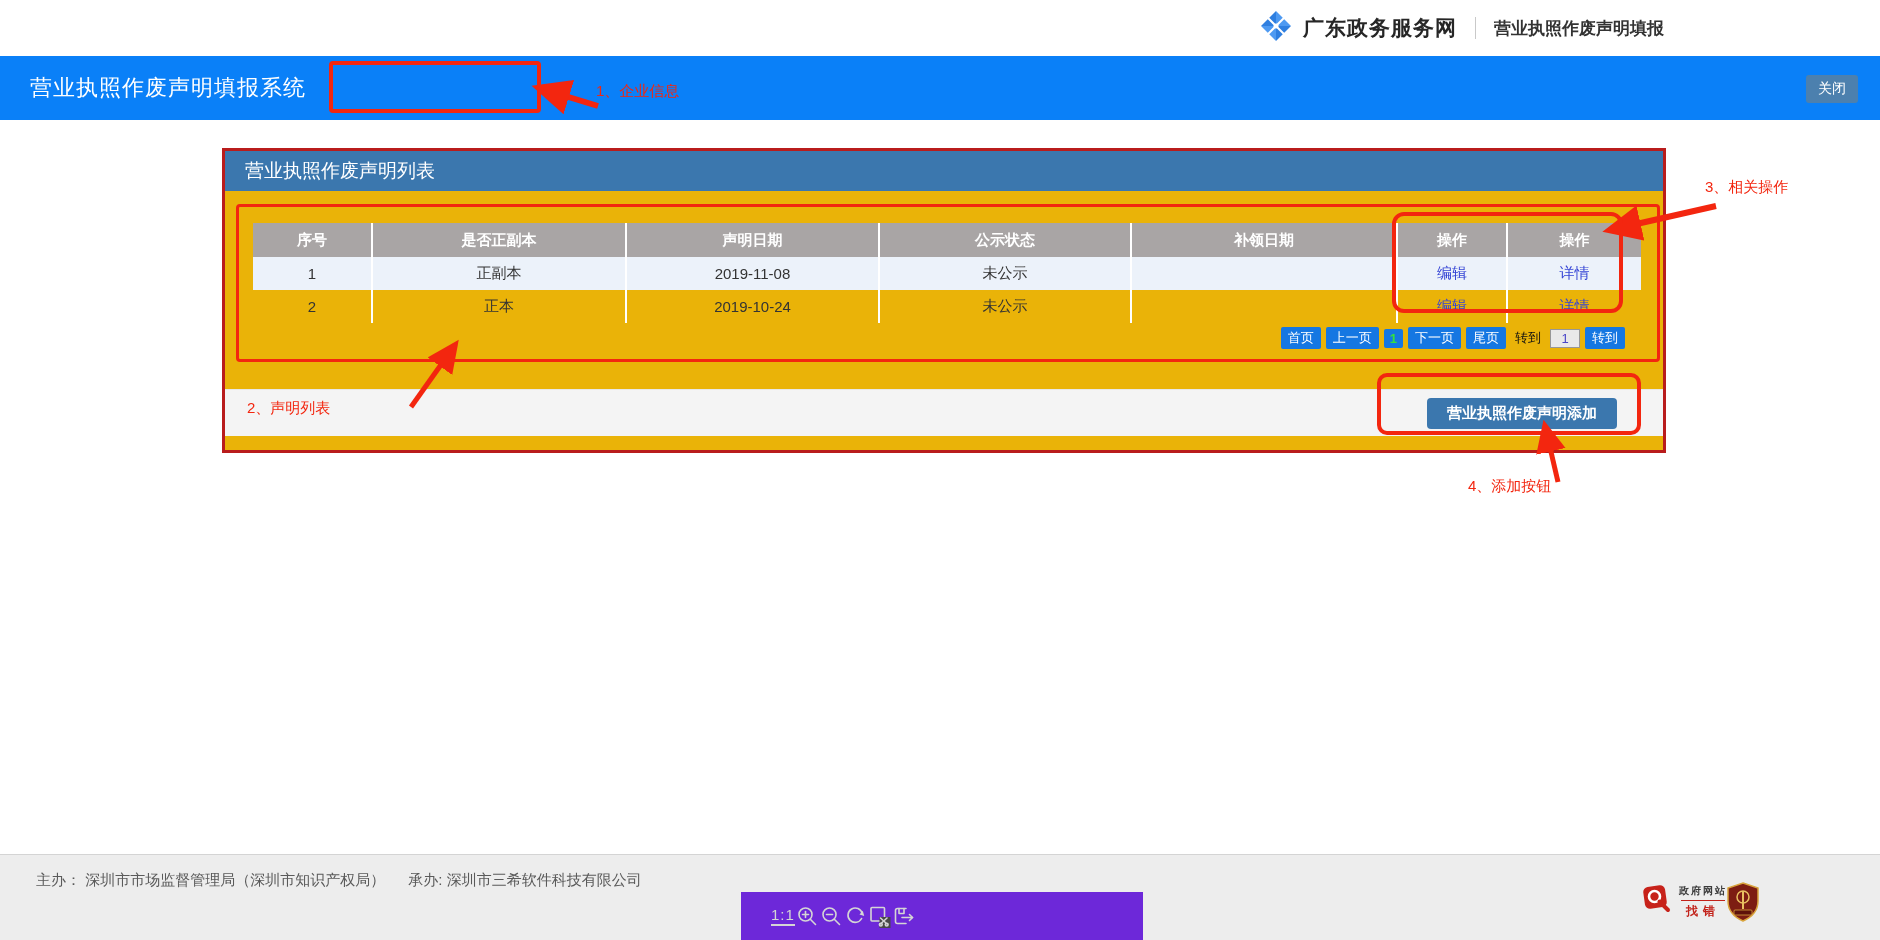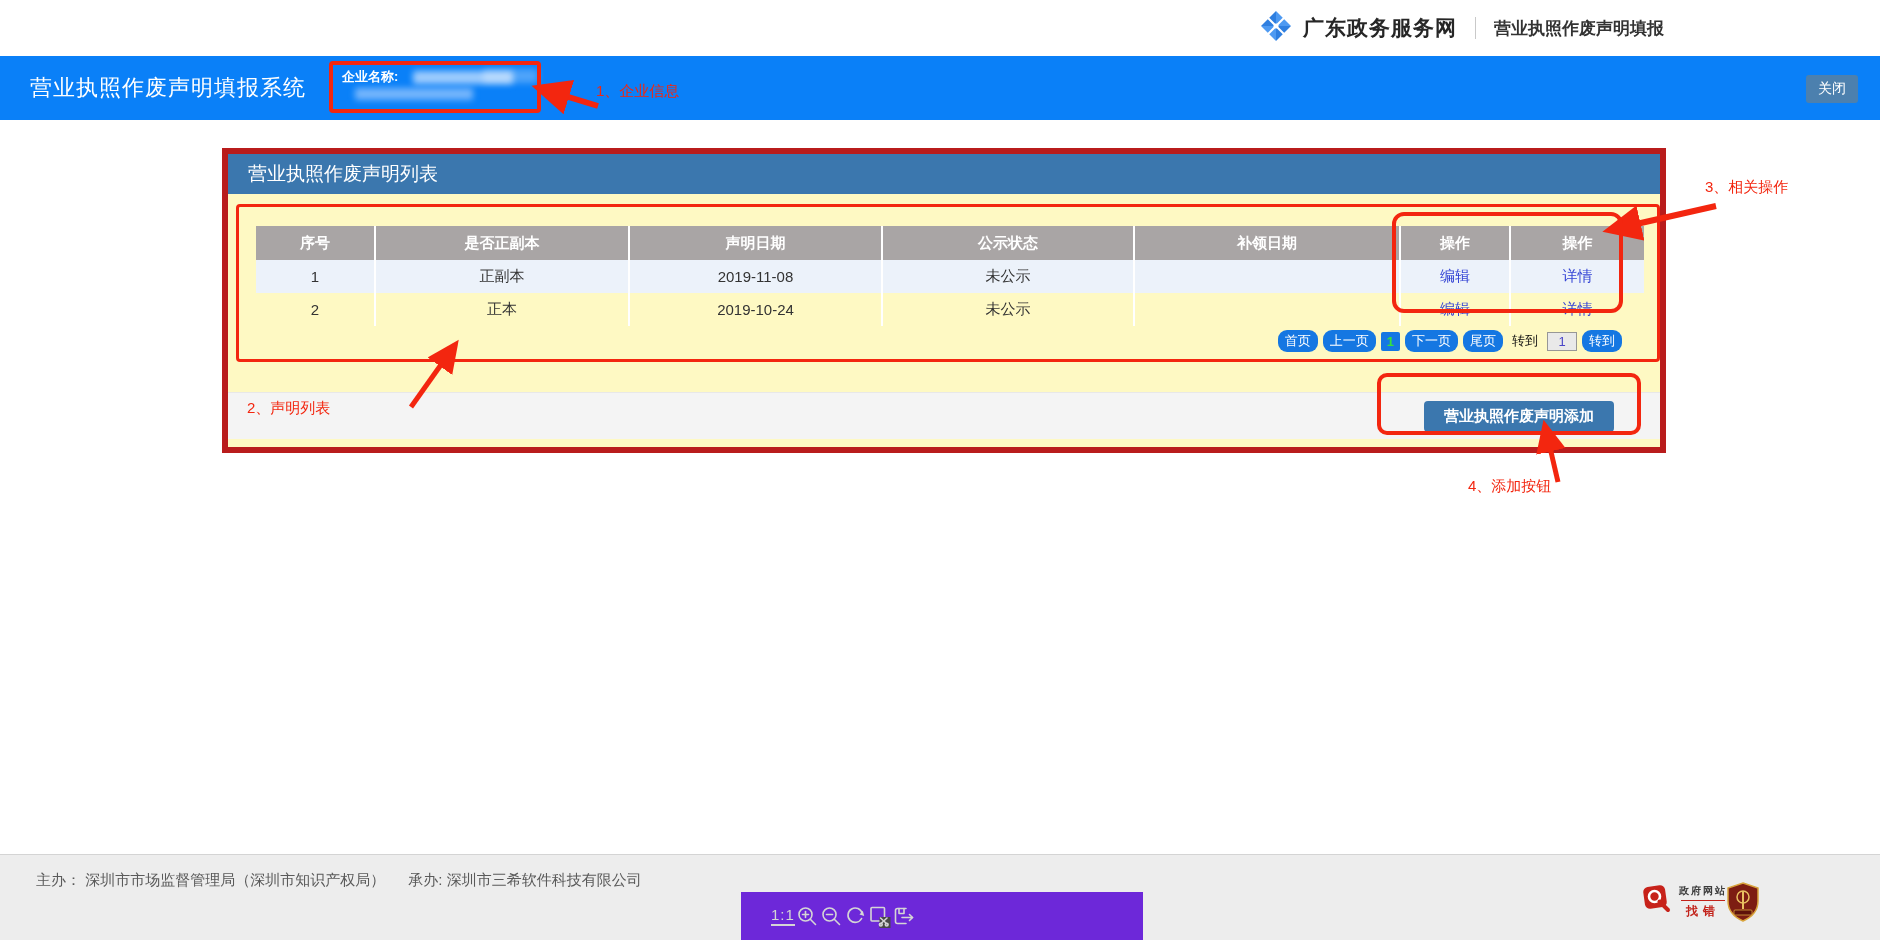--- a/index.html
+++ b/index.html
@@ -20,39 +20,39 @@
   .company-label { font-size:13px; font-weight:bold; }
   .blur-block { position:absolute; border-radius:2px; background:rgba(205,228,255,0.75); filter:blur(3px); }
   .bb1 { left:80px; top:9px;  width:100px; height:13px; }
   .bb2 { left:22px; top:26px; width:118px; height:12px; background:rgba(185,215,255,0.6); }
   .bb3 { left:150px; top:7px; width:55px; height:14px; background:rgba(255,255,255,0.28); }
   .close-btn { position:absolute; right:22px; top:19px; width:52px; height:28px; background:#4c80ae;
                border:none; border-radius:3px; color:#fff; font-size:14px; cursor:pointer; }
 
   
   .panel { position:absolute; left:222px; top:148px; width:1444px; height:305px;
-           border:6px solid #b91c1c; background:#fef9c3; }
+           border:3px solid #b91c1c; background:#eab308; }
   .panel-header { height:40px; background:#3b77ae; color:#fff; font-size:19px;
                   line-height:40px; padding-left:20px; }
   .panel-body { position:relative; height:263px; }
 
   table.dtable { position:absolute; left:28px; top:32px; width:1388px; border-collapse:separate; border-spacing:0; }
   .dtable th { background:#a9a5a5; color:#fff; font-size:15px; font-weight:bold; height:34px;
                text-align:center; border-right:2px solid #fff; }
   .dtable th:last-child { border-right:none; }
   .dtable td { height:33px; font-size:15px; color:#333; text-align:center; border-right:2px solid #fff; }
   .dtable td:last-child { border-right:none; }
   tr.row-alt td { background:#ecf2fa; }
   .tbl-link { color:#3545d5; text-decoration:none; font-size:15px; }
   .col-seq{width:120px;} .col-type{width:254px;} .col-date{width:253px;}
   .col-status{width:252px;} .col-reissue{width:266px;} .col-op1{width:110px;} .col-op2{width:133px;}
 
   .pagination { position:absolute; right:38px; top:136px; display:flex; align-items:center; gap:5px; }
   .pg-btn { background:#1577e2; color:#fff; font-size:13px; padding:2px 7px; border:none;
-            border-radius:9px; cursor:pointer; white-space:nowrap; }
+            border-radius:2px; cursor:pointer; white-space:nowrap; }
   .pg-cur { background:#1577e2; color:#35e23c; font-weight:bold; font-size:13px; padding:2px 6px; border-radius:2px; }
   .pg-label { color:#111; font-size:13px; margin:0 4px; }
   .pg-input { width:30px; height:19px; background:#e9e9e9; border:1px solid #979797; color:#4a45c8;
               text-align:center; font-size:13px; }
 
   .panel-footer { position:absolute; left:0; top:198px; width:100%; height:47px;
                   background:#f4f4f4; border-top:1px solid #e8e8e8; }
   .add-btn { position:absolute; right:46px; top:8px; background:#3b77ae; color:#fff; font-size:15px;
              font-weight:bold; padding:6px 20px; border:none; border-radius:4px; cursor:pointer; }
 
@@ -107,26 +107,20 @@
       </g>
     </svg>
   </span>
   <span class="site-name">广东政务服务网</span>
   <span class="top-divider"></span>
   <span class="page-title">营业执照作废声明填报</span>
 </div>
 
 <div class="banner">
   <span class="system-title">营业执照作废声明填报系统</span>
-  <div class="company-box">
-    <span class="company-label">企业名称:</span>
-    <span class="blur-block bb1"></span>
-    <span class="blur-block bb2"></span>
-    <span class="blur-block bb3"></span>
-  </div>
   <button class="close-btn">关闭</button>
 </div>
 
 <div class="panel">
   <div class="panel-header">营业执照作废声明列表</div>
   <div class="panel-body">
 
     <table class="dtable">
       <thead>
         <tr>

